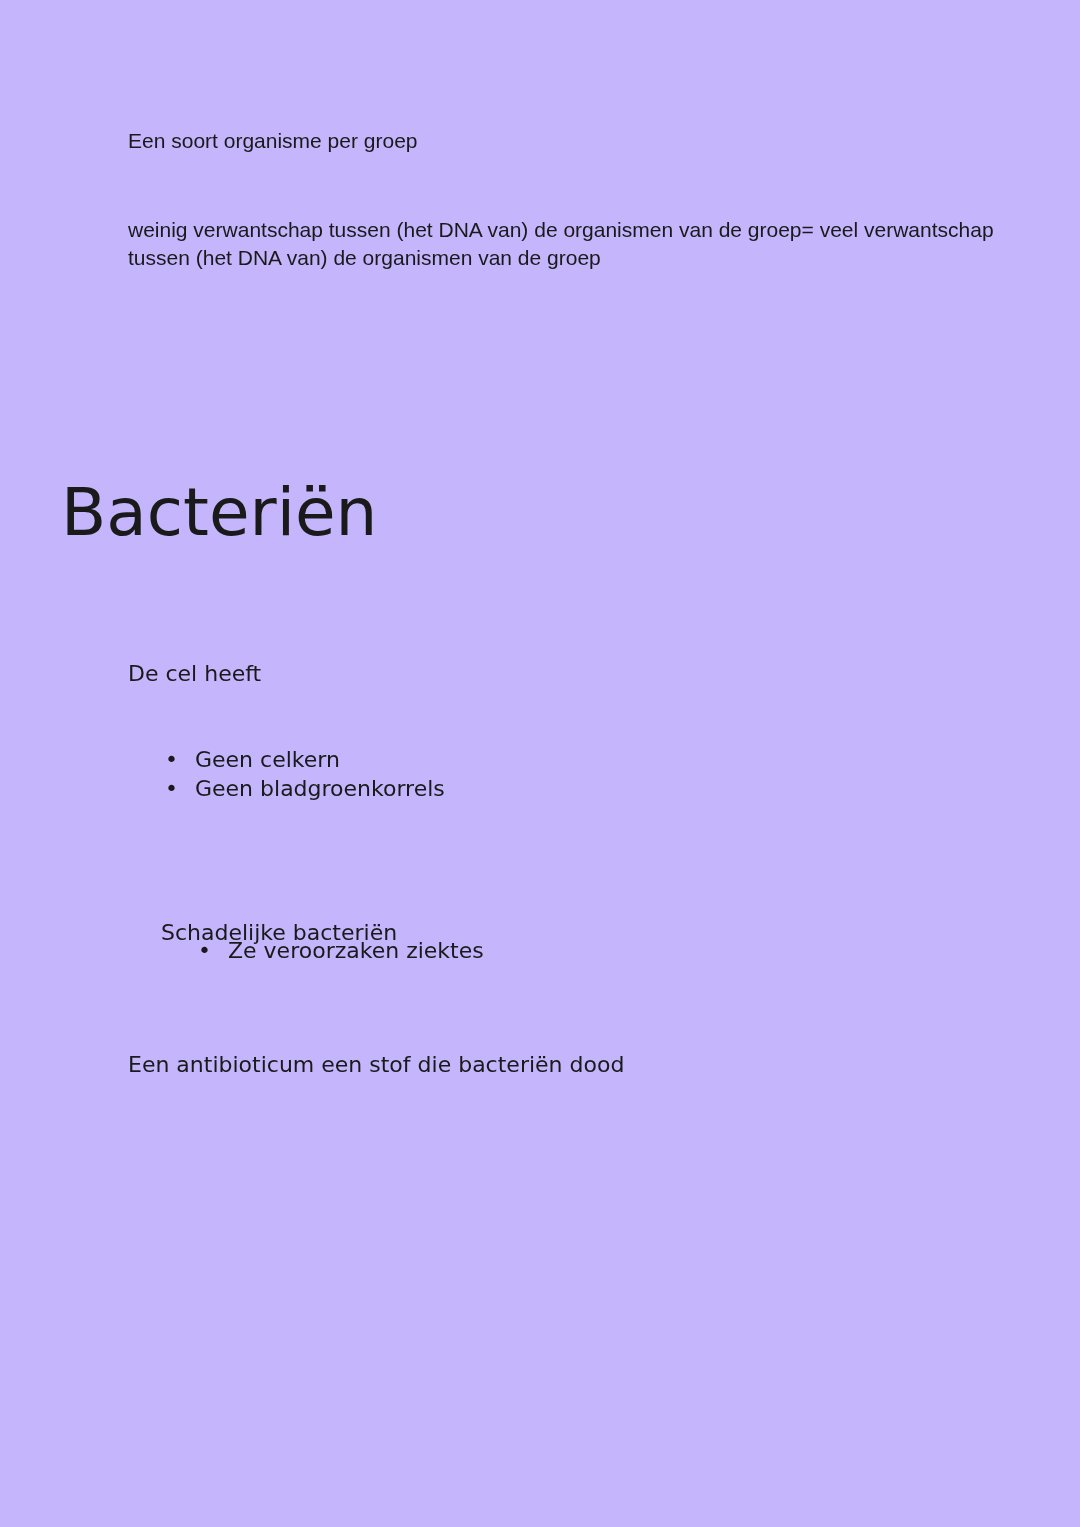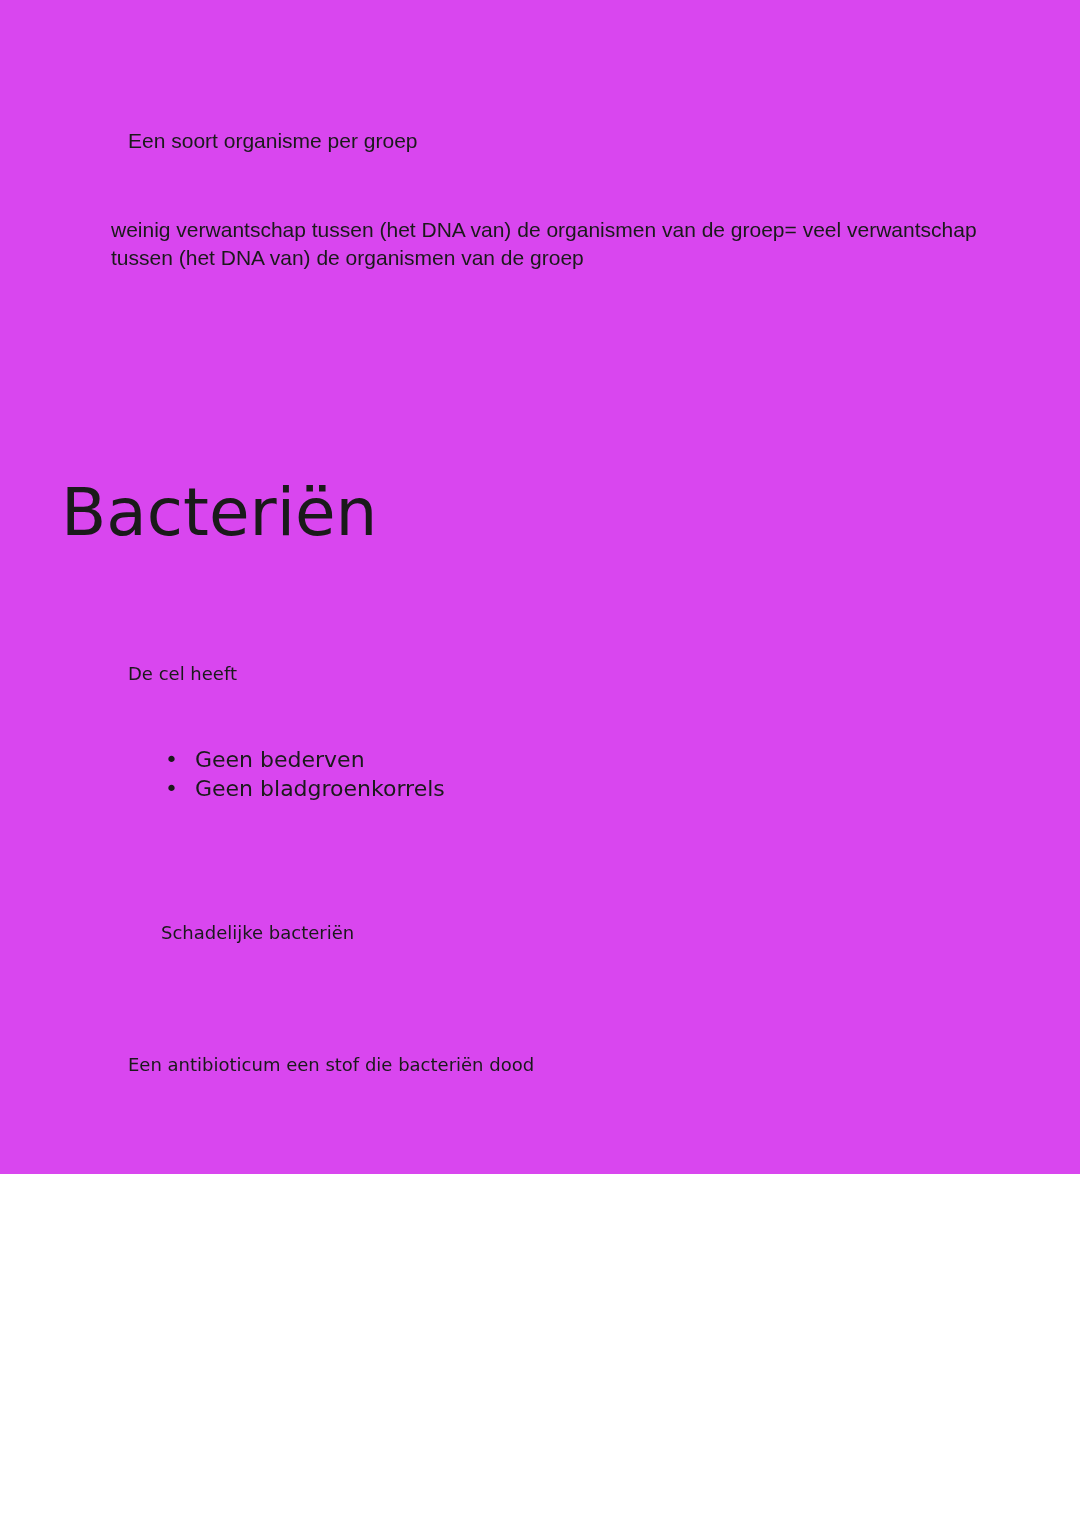--- a/index.html
+++ b/index.html
@@ -3,45 +3,45 @@
 <meta charset="utf-8">
 <style>
   html, body {
     margin: 0;
     padding: 0;
     background: #ffffff;
   }
   .page {
     position: relative;
     width: 1080px;
-    height: 1174px;
-    background: #d946ef;
+    height: 1527px;
+    background: #c4b5fd;
     overflow: hidden;
     color: #1a1a1a;
   }
   .calibri-text {
     position: absolute;
     margin: 0;
     font-family: "Liberation Sans", sans-serif;
     font-size: 21px;
     line-height: 28px;
     color: #1a1a1a;
   }
   .verdana-text {
     position: absolute;
     margin: 0;
     font-family: "DejaVu Sans", sans-serif;
-    font-size: 18px;
+    font-size: 22px;
     line-height: 29px;
     color: #1a1a1a;
   }
   .pre-line { white-space: pre-line; }
 
   .pos-intro-line { left: 128px; top: 127px; }
-  .pos-intro-para { left: 111px; top: 216px; width: 930px; }
+  .pos-intro-para { left: 128px; top: 216px; width: 930px; }
 
   .doc-title {
     position: absolute;
     margin: 17px;
     left: 0;
     top: 456px;
     width: 1080px;
     text-align: left;
     font-family: "DejaVu Sans", sans-serif;
     font-size: 66px;
@@ -81,27 +81,30 @@
 
   <p class="calibri-text pre-line pos-intro-para">weinig verwantschap tussen (het DNA van) de organismen van de groep= veel verwantschap
 tussen (het DNA van) de organismen van de groep</p>
 
   <h1 class="doc-title">Bacteriën</h1>
 
   <p class="verdana-text pos-cell-heading">De cel heeft</p>
 
   <div class="bullet-list pos-cell-list">
     <div class="bullet-item">
-      <span class="bullet-marker">•</span><span>Geen bederven</span>
+      <span class="bullet-marker">•</span><span>Geen celkern</span>
     </div>
     <div class="bullet-item">
       <span class="bullet-marker">•</span><span>Geen bladgroenkorrels</span>
     </div>
   </div>
 
   <p class="verdana-text pos-harmful-heading">Schadelijke bacteriën</p>
 
   <div class="bullet-list pos-harmful-list">
+    <div class="bullet-item">
+      <span class="bullet-marker">•</span><span>Ze veroorzaken ziektes</span>
+    </div>
   </div>
 
   <p class="verdana-text pos-closing">Een antibioticum een stof die bacteriën dood</p>
 
 </div>
 
 </body></html>

